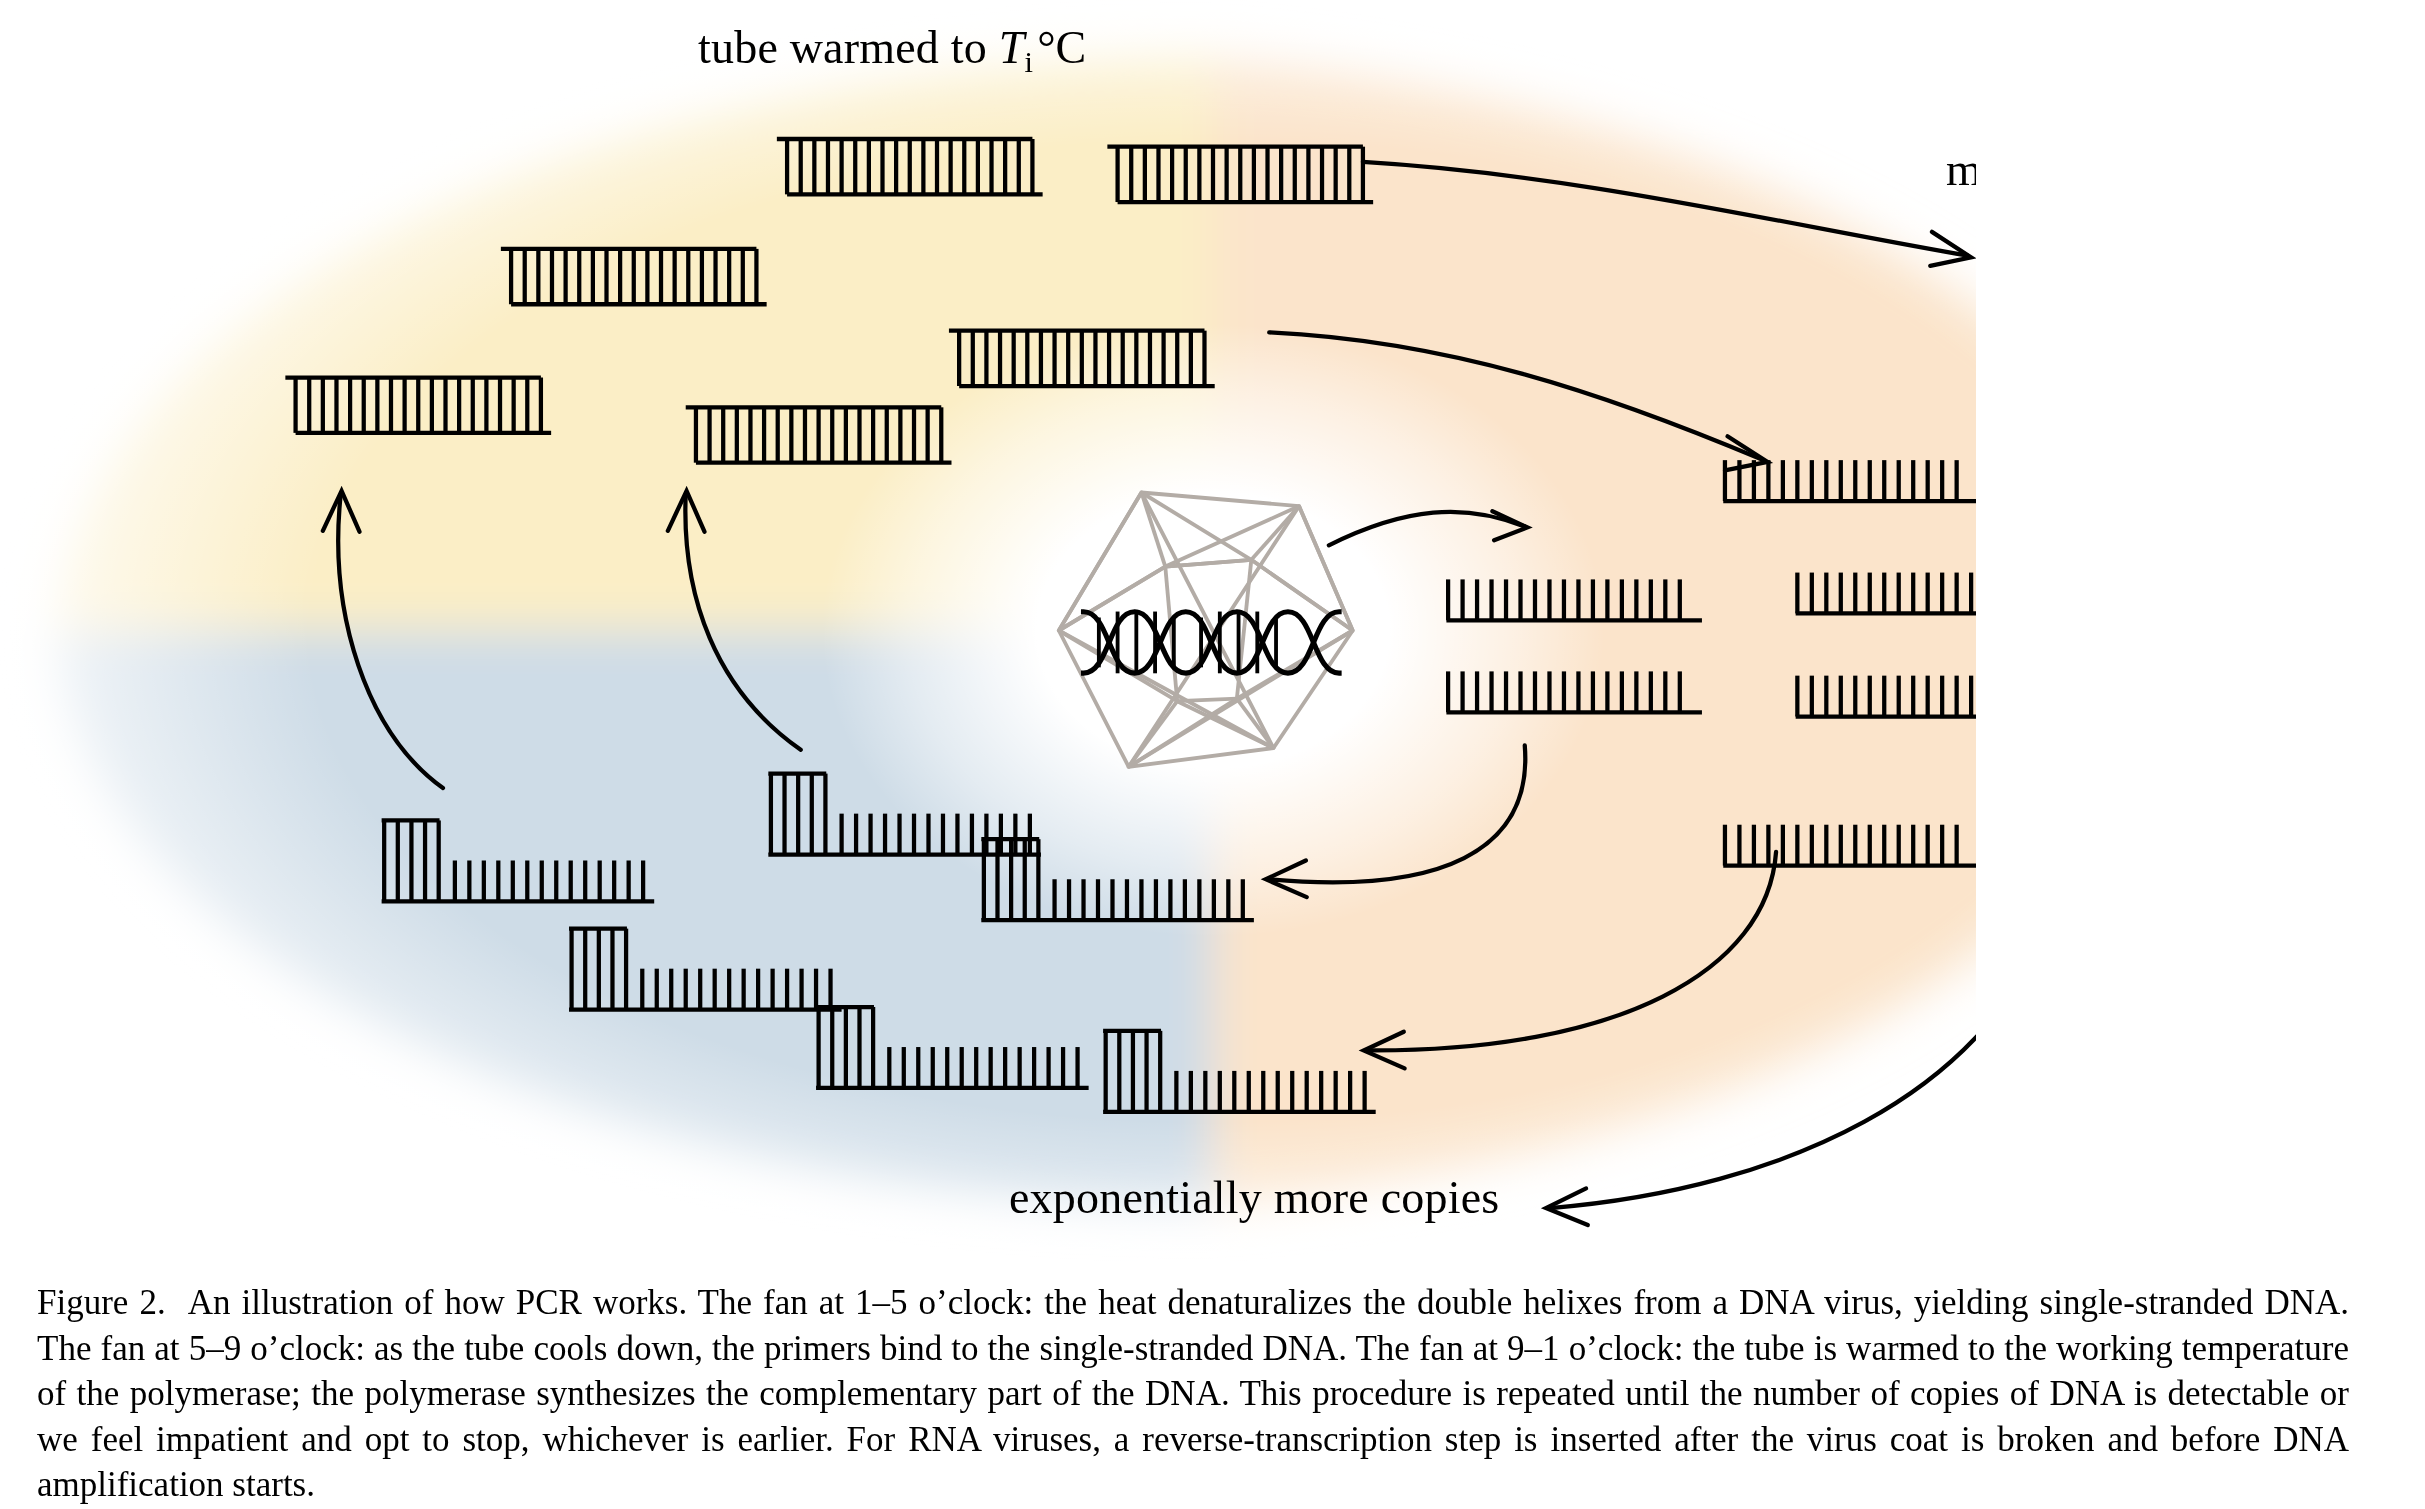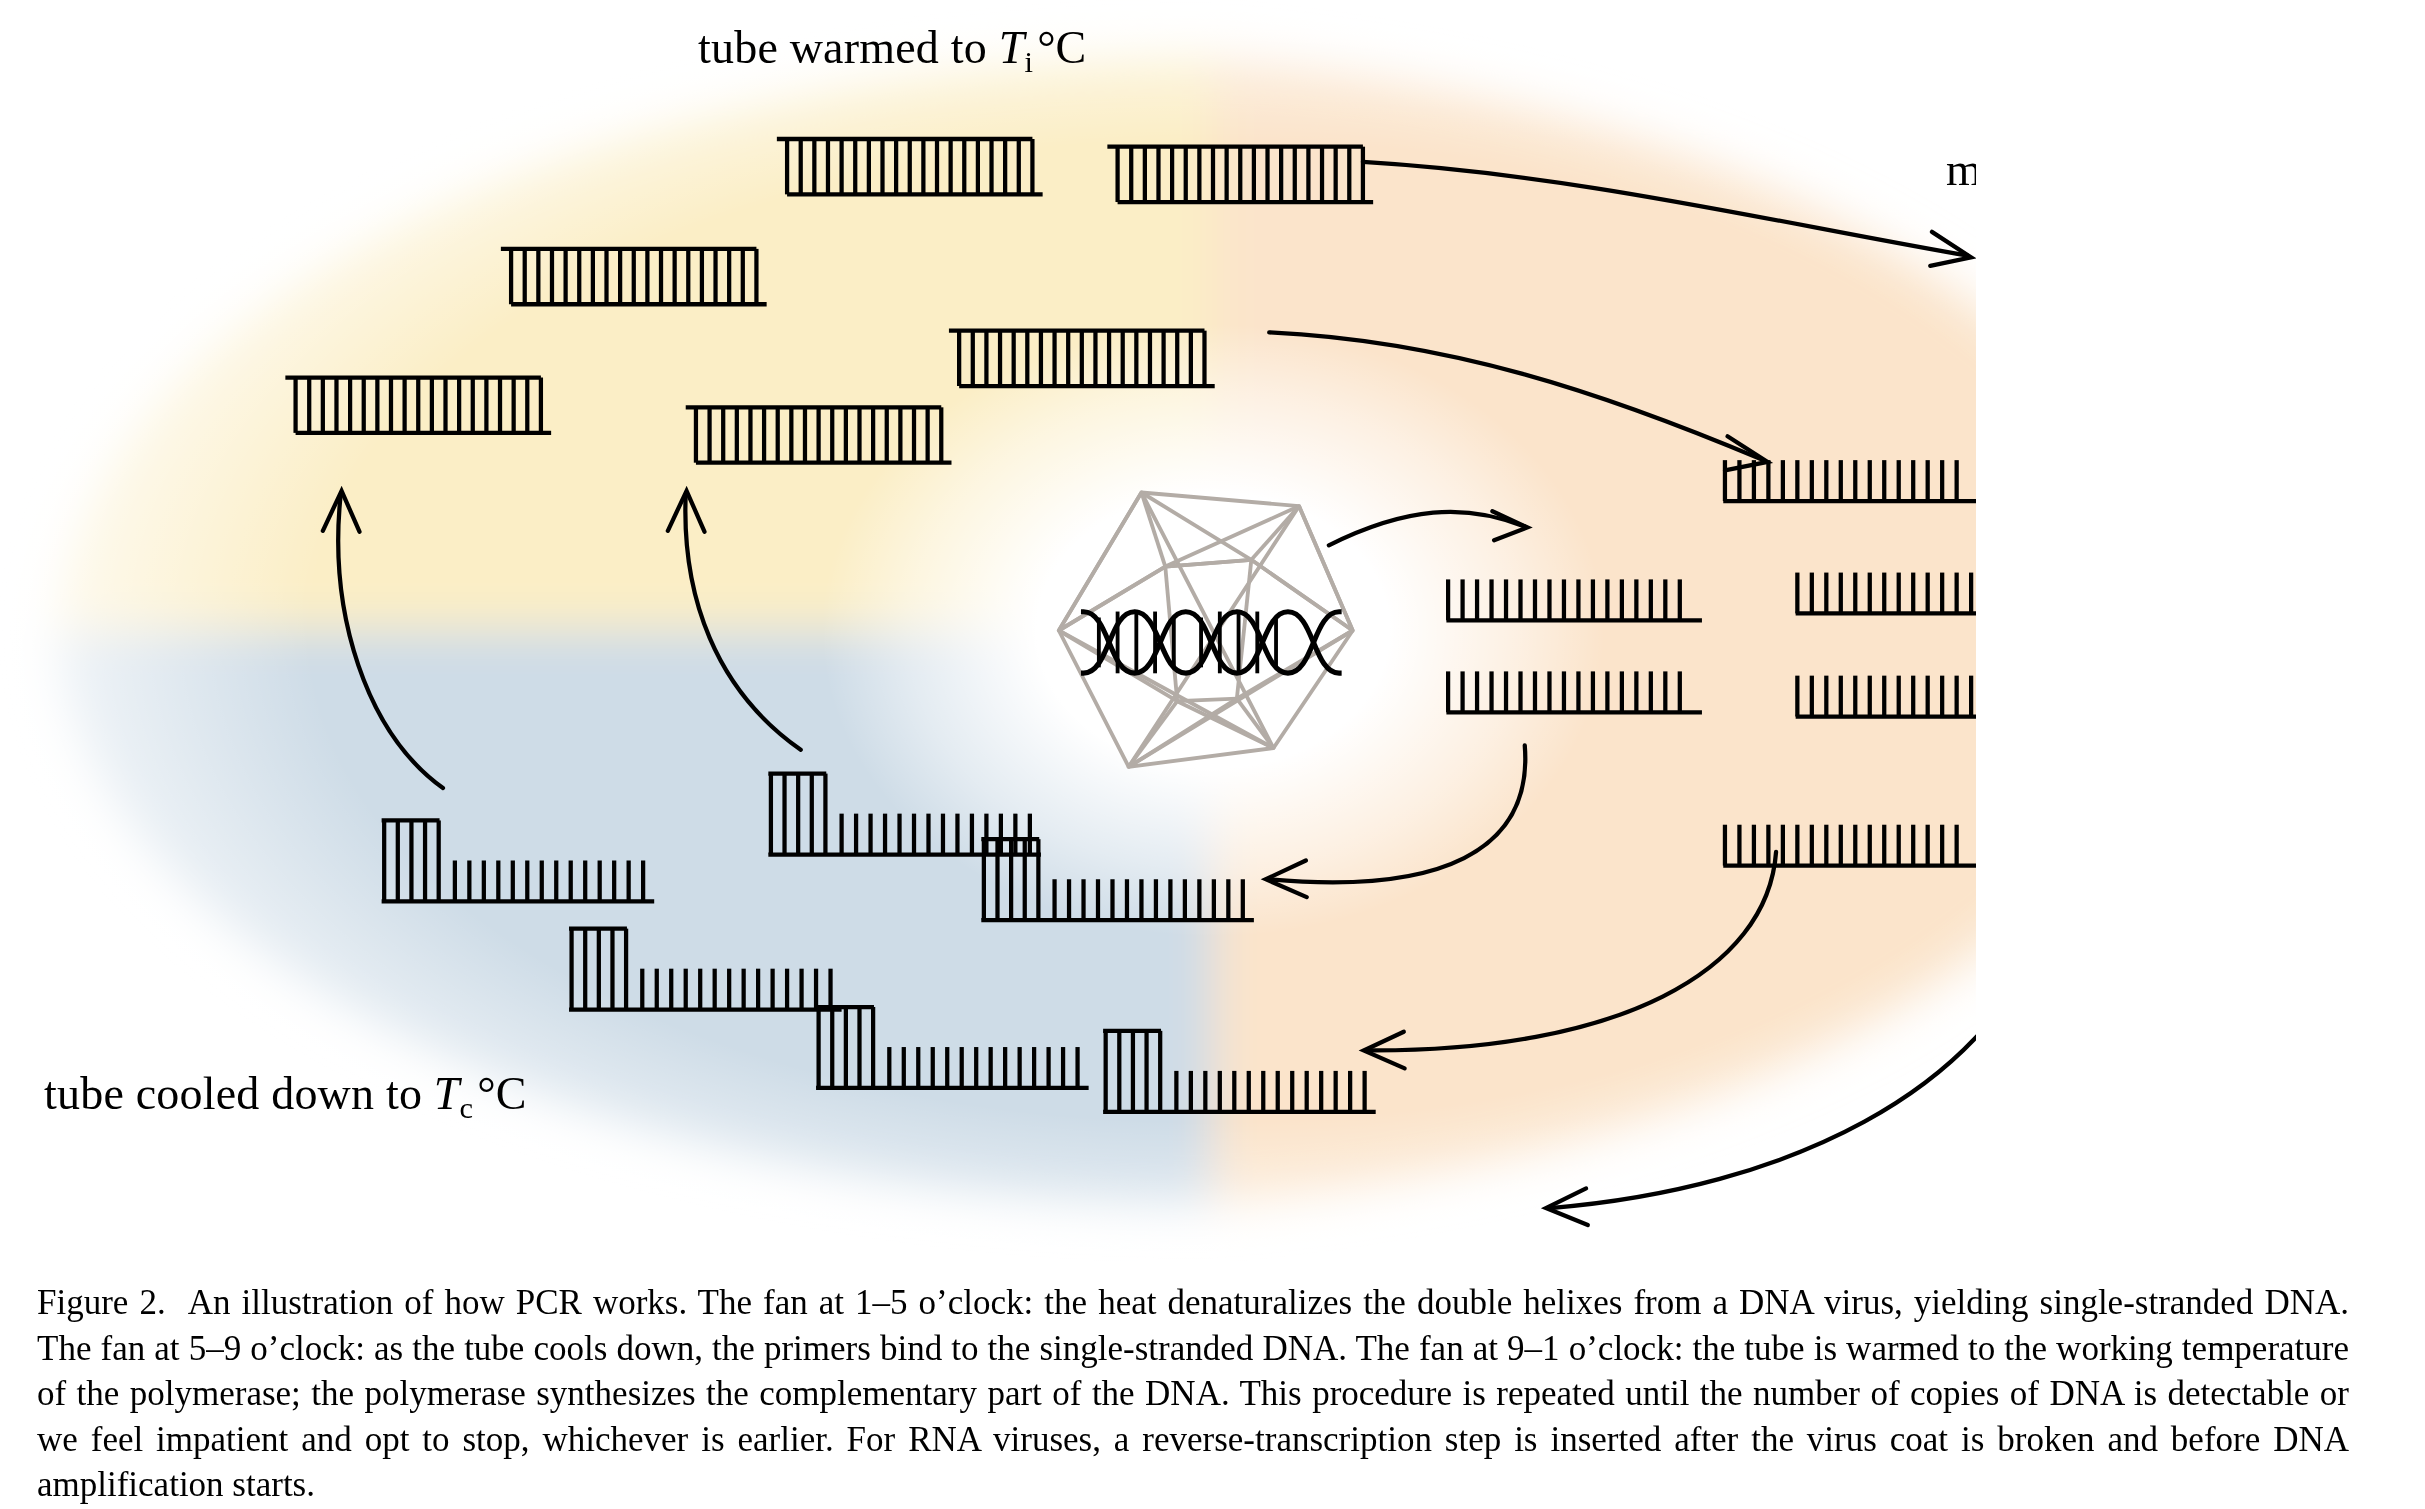--- a/index.html
+++ b/index.html
@@ -278,22 +278,20 @@
   </svg>
 
   <div class="label" id="label-warmed">
     <span>tube warmed to </span><span class="mathvar">T</span><span class="sub">i</span> <span class="deg">°C</span>
   </div>
 
   <div class="label" id="label-heated">
     <span>more heated to </span><span class="mathvar">T</span><span class="sub">h</span> <span class="deg">°C</span>
   </div>
 
-  <div class="label" id="label-cooled">
-    <span>tube cooled down to </span><span class="mathvar">T</span><span class="sub">c</span> <span class="deg">°C</span>
-  </div>
-
+
+  <div class="label" id="label-copies">exponentially more copies</div>
 </div>
 
 <div id="caption">
   <span class="cap-label">Figure 2.</span><span class="cap-gap"></span><span>An illustration of how PCR works. The fan at 1–5 o’clock: the heat denaturalizes the double helixes from a DNA virus, yielding single-stranded DNA. The fan at 5–9 o’clock: as the tube cools down, the primers bind to the single-stranded DNA. The fan at 9–1 o’clock: the tube is warmed to the working temperature of the polymerase; the polymerase synthesizes the complementary part of the DNA. This procedure is repeated until the number of copies of DNA is detectable or we feel impatient and opt to stop, whichever is earlier. For RNA viruses, a reverse-transcription step is inserted after the virus coat is broken and before DNA amplification starts.</span>
 </div>
 
 
 </body></html>

